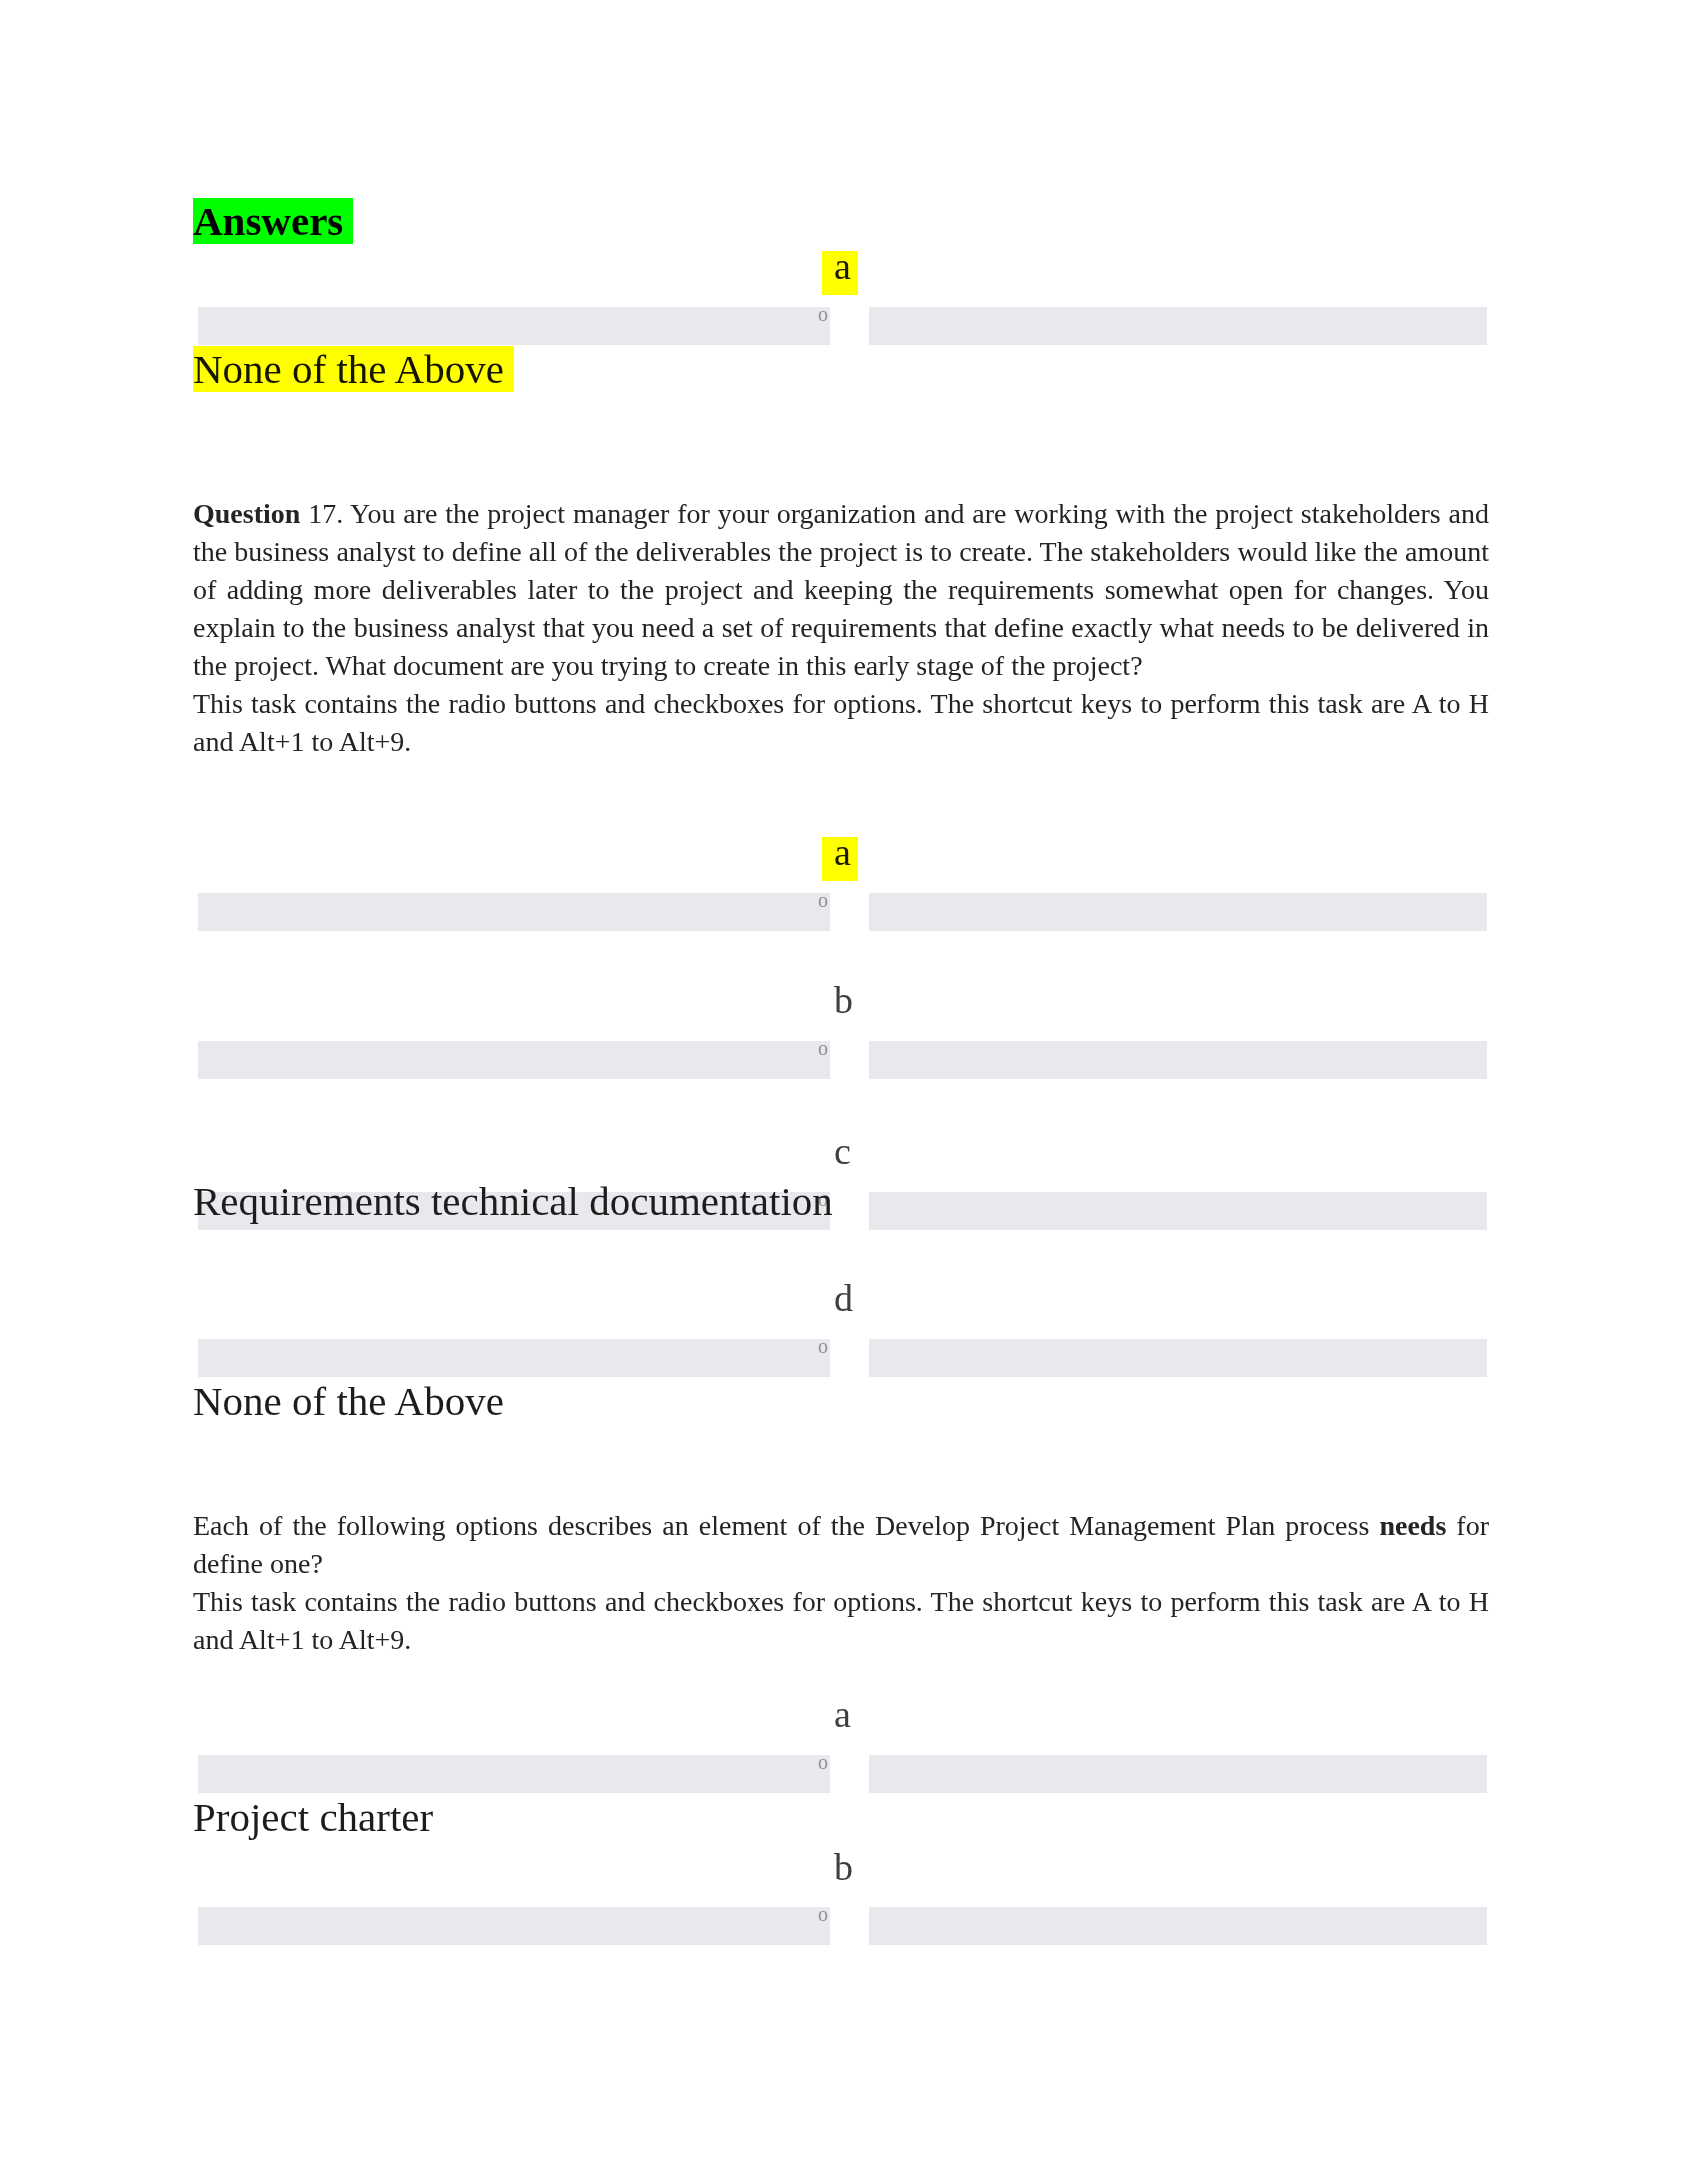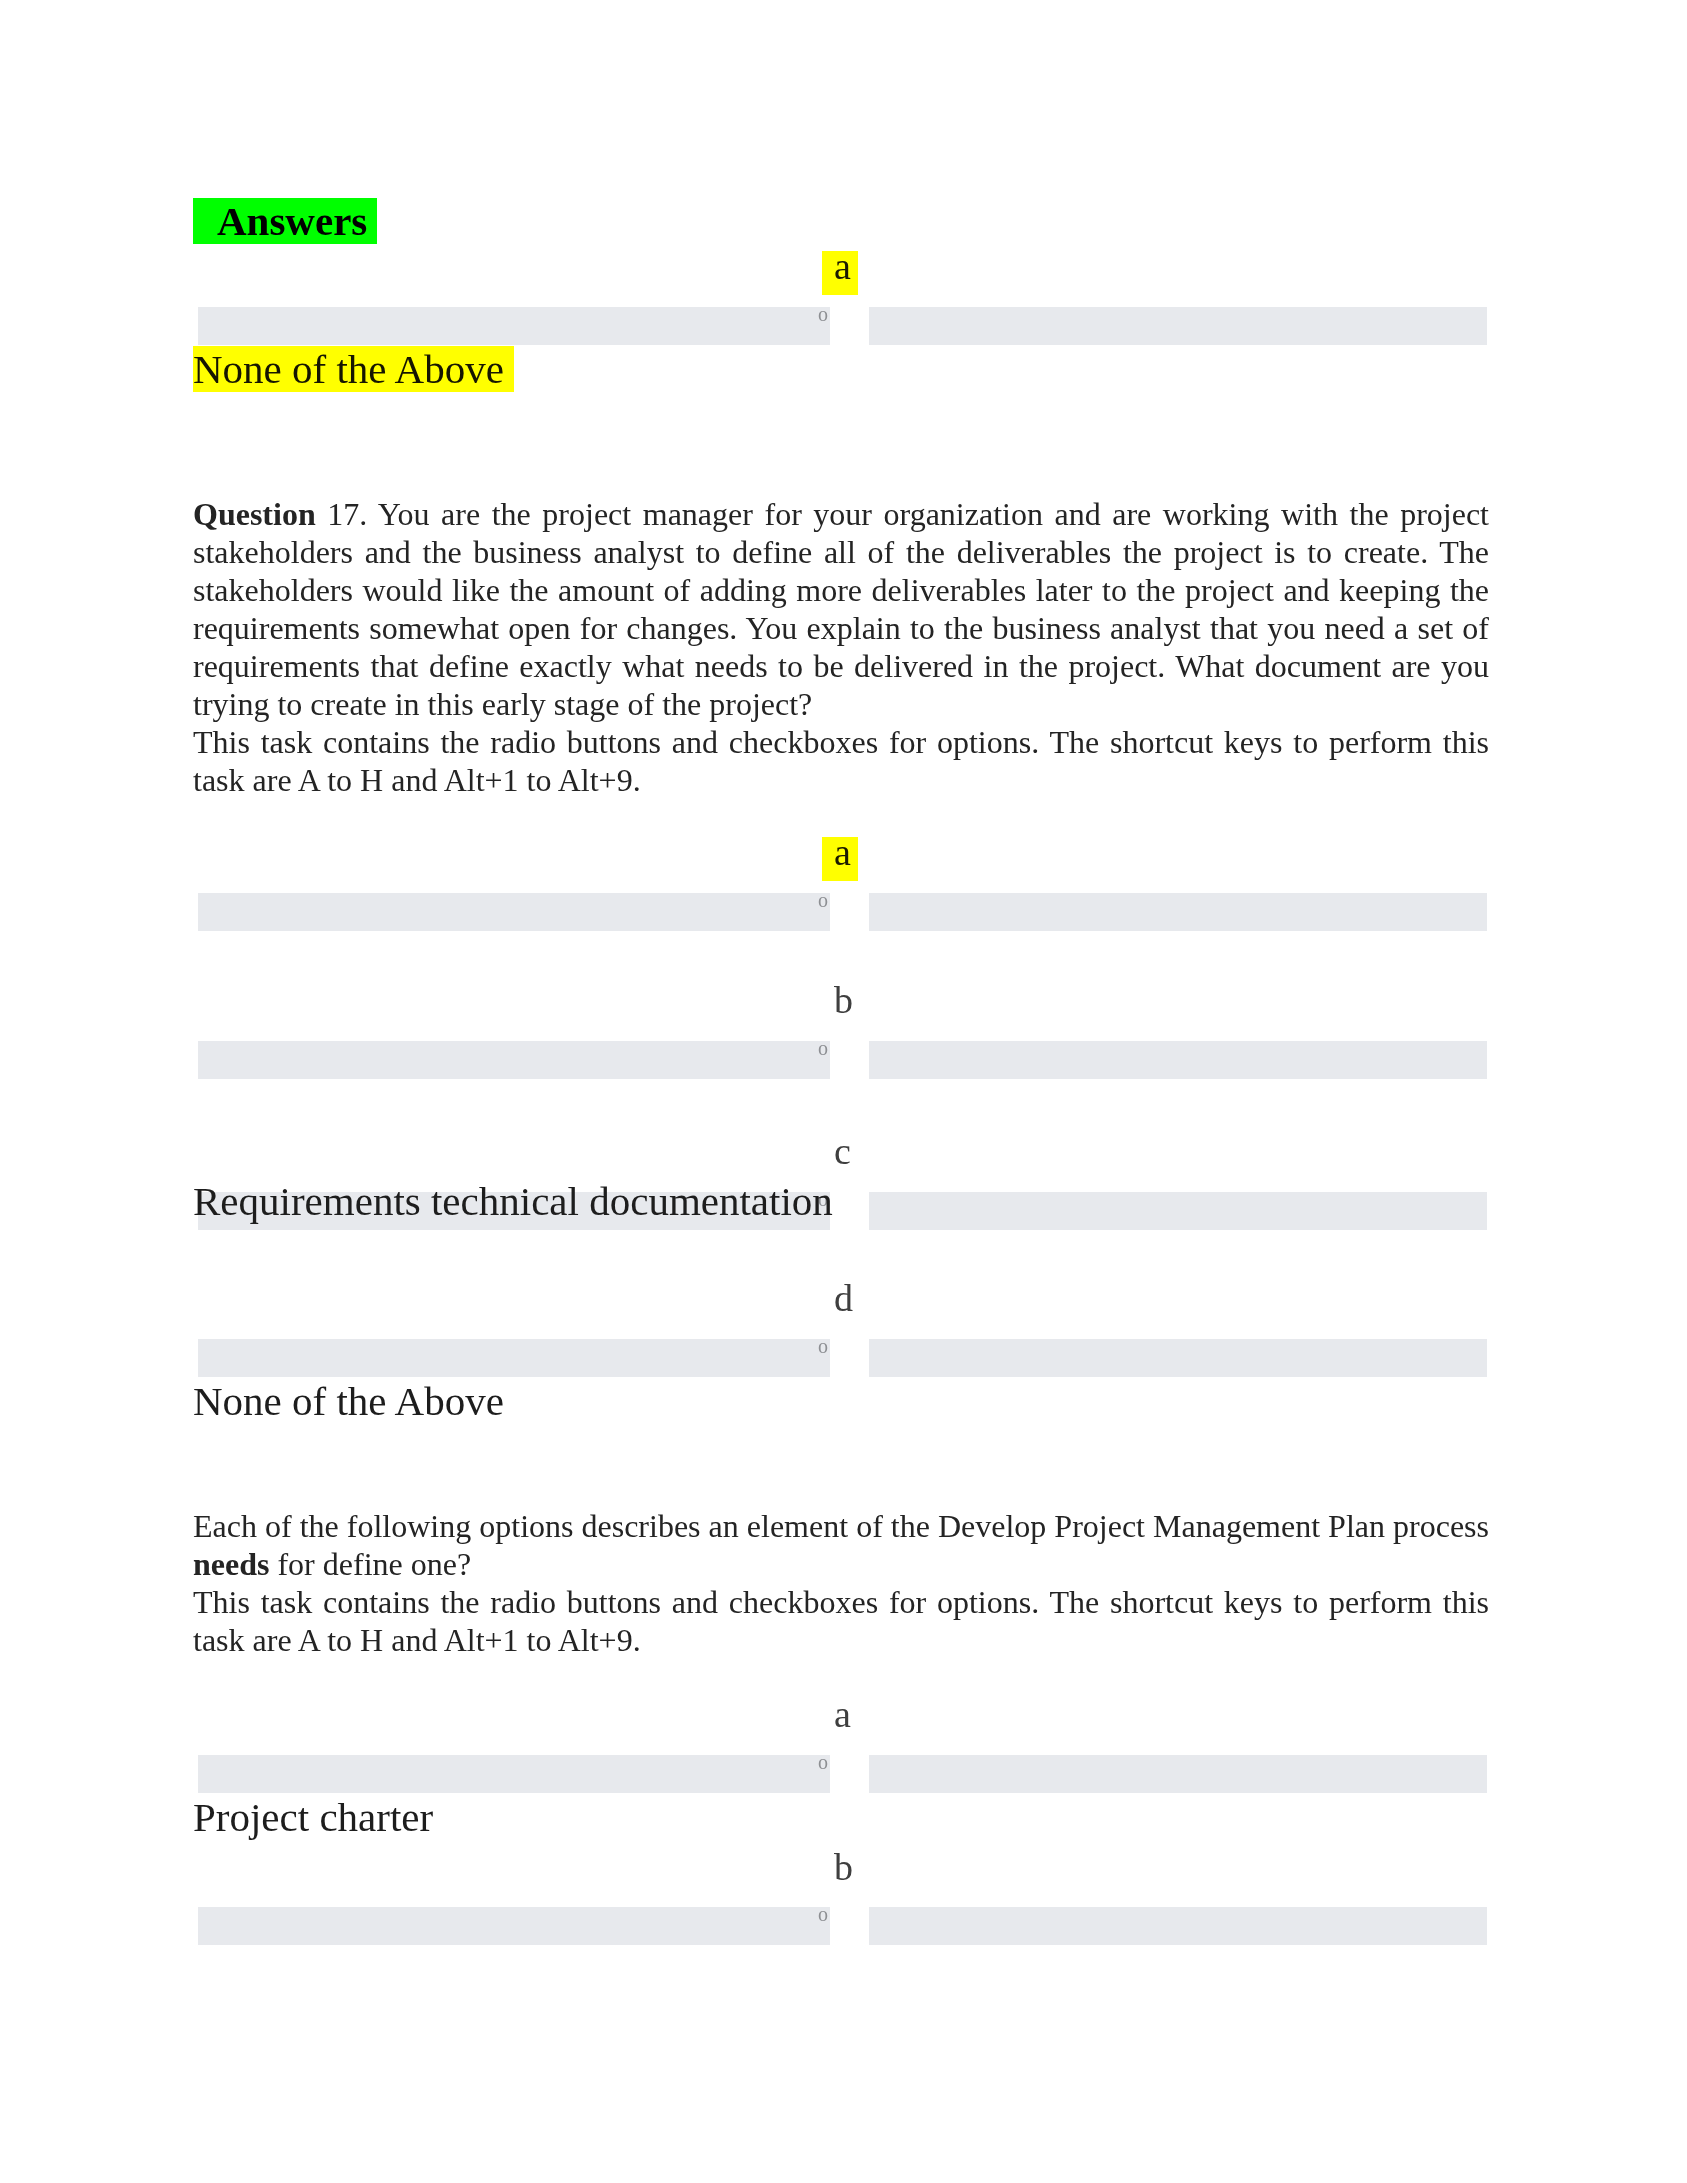--- a/index.html
+++ b/index.html
@@ -19,25 +19,25 @@
   .marker{position:absolute;font-family:"Liberation Serif",serif;font-size:38px;
           line-height:44px;color:#3f3f3f;white-space:nowrap;}
   .marker.hl{color:#1a1a00;}
   .markerhl{position:absolute;left:822px;width:36px;height:44px;background:#ffff00;}
   
   .subdot{position:absolute;font-family:"Liberation Serif",serif;font-size:20px;
           line-height:22.5px;color:#8d8f93;white-space:nowrap;}
 
   
   .para{position:absolute;left:193px;width:1296px;
-        font-size:32px;line-height:38px;text-align:justify;color:#242424;}
+        font-size:28px;line-height:38px;text-align:justify;color:#242424;}
   .optlabel{position:absolute;left:193px;font-size:41px;line-height:46px;
             color:#1d1d1d;white-space:nowrap;}
   .hlY{background:#ffff00;color:#161600;padding-right:10px;}
-  .hlG{background:#00ff00;color:#000000;font-weight:bold;padding-right:9.3px;padding-left:24px;}
+  .hlG{background:#00ff00;color:#000000;font-weight:bold;padding-right:9.3px;}
   b{font-weight:bold;}
 </style>
 </head>
 <body>
 
 <div class="page">
 
   <div class="optlabel" style="top:198px;"><span class="hlG">Answers</span></div>
 
   <div class="optrow" style="top:307px;">

